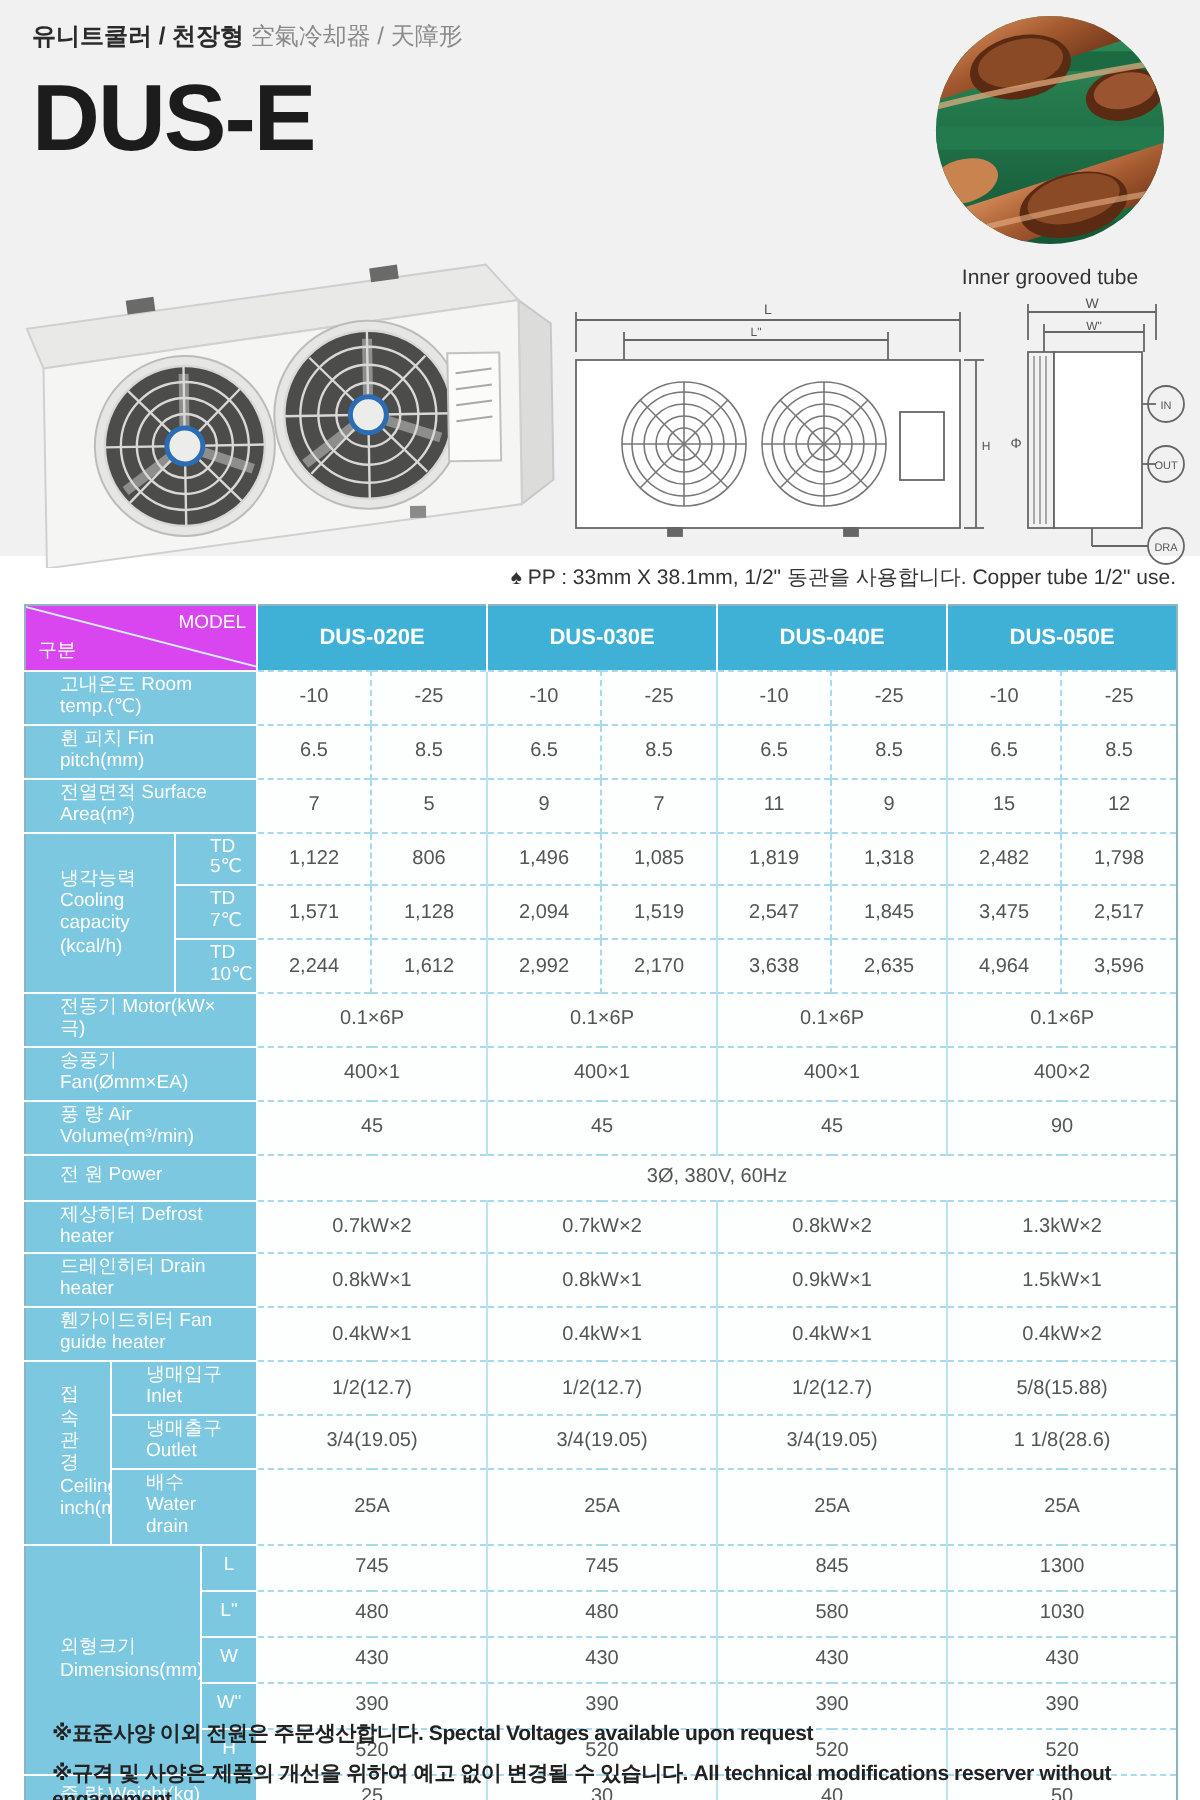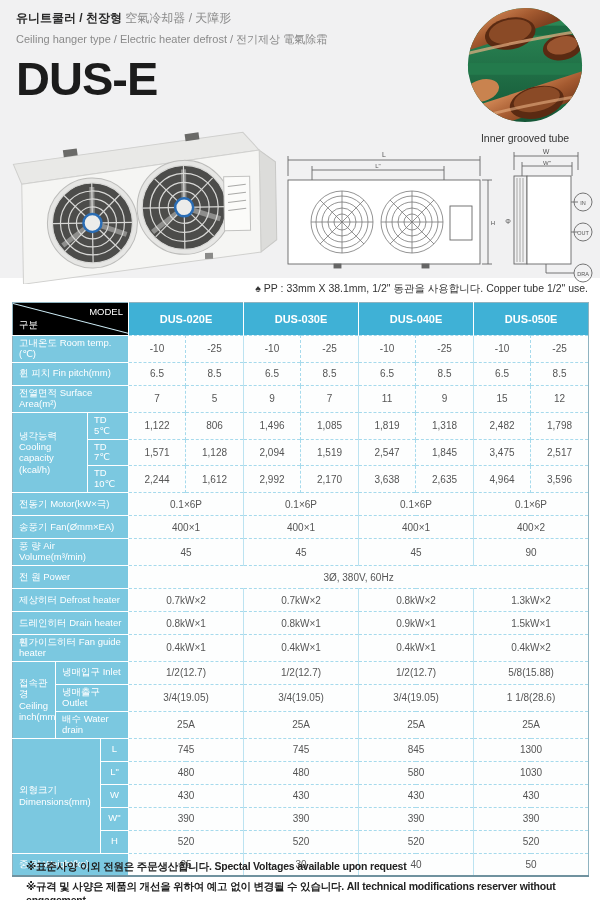--- a/index.html
+++ b/index.html
@@ -26,27 +26,27 @@
 
   
   #ppnote{position:absolute;right:12px;top:282px;font-size:10.5px;color:#333;}
 
   
   #spec{position:absolute;left:12px;top:302px;width:576px;border-collapse:collapse;table-layout:fixed;
         border:1px solid #8fb3c0;border-bottom:2px solid #70929f;font-size:10px;}
   #spec th,#spec td{box-sizing:border-box;overflow:hidden;}
   #spec thead th{background:#3fb1d6;color:#fff;font-weight:bold;font-size:11px;height:30px;
         border-left:1px solid #fff;text-align:center;margin-left:36px;}
-  #spec td.corner{background:#000000;position:relative;height:30px;padding:16px;}
+  #spec td.corner{background:#d946ef;position:relative;height:30px;padding:16px;}
   .corner .diag{position:absolute;left:0;top:0;width:120px;border-top:1px solid #cfeef8;
         transform:rotate(14.5deg);transform-origin:0 0;}
   .corner .c-top{position:absolute;right:5px;top:3px;color:#fff;font-size:9.5px;}
   .corner .c-bot{position:absolute;left:6px;bottom:3px;color:#fff;font-size:9.5px;}
   #spec tbody td{height:23px;}
-  #spec td.lbl{background:#7bc8e0;color:#fff;padding:2px 6px;border-top:1px solid #fff;
+  #spec td.lbl{background:#7bc8e0;color:#fff;padding:2px 17px;border-top:1px solid #fff;
         border-right:1px solid #fff;font-size:9.5px;line-height:1.15;text-align:left;}
   #spec td.grp div{line-height:1.2;}
   #spec td.sub-dims{text-align:center;padding:2px 1px;}
   #spec td.data{background:#fdfefe;color:#555;text-align:center;font-size:10px;
         border-top:1px dashed #a6daec;border-right:1px dashed #a6daec;padding:2px 1px;}
   #spec td.data.mboundary{border-right:1px solid #bce3f1;}
   #spec td.data.lastcol{border-right:none;}
 
   
   #notes{position:absolute;left:26px;top:860px;width:560px;}
@@ -55,21 +55,20 @@
 </head>
 <body>
 
 <div id="page">
   <div id="top-band"></div>
 
   <div id="hdr">
     <div class="sub1">
       <span class="ko">유니트쿨러 / 천장형</span><span class="cjk"> 空氣冷却器 / 天障形</span>
     </div>
-    <div class="sub2">Ceiling hanger type / Electric heater defrost / 전기제상 電氣除霜</div>
     <div class="title">DUS-E</div>
   </div>
 
   <div id="tube">
     <svg width="118" height="118" viewBox="0 0 120 120">
       <defs>
         <clipPath id="circ">
             <circle cx="60" cy="60" r="58"></circle>
           </clipPath>
         <linearGradient id="cop" x1="0" y1="0" x2="1" y2="1">

